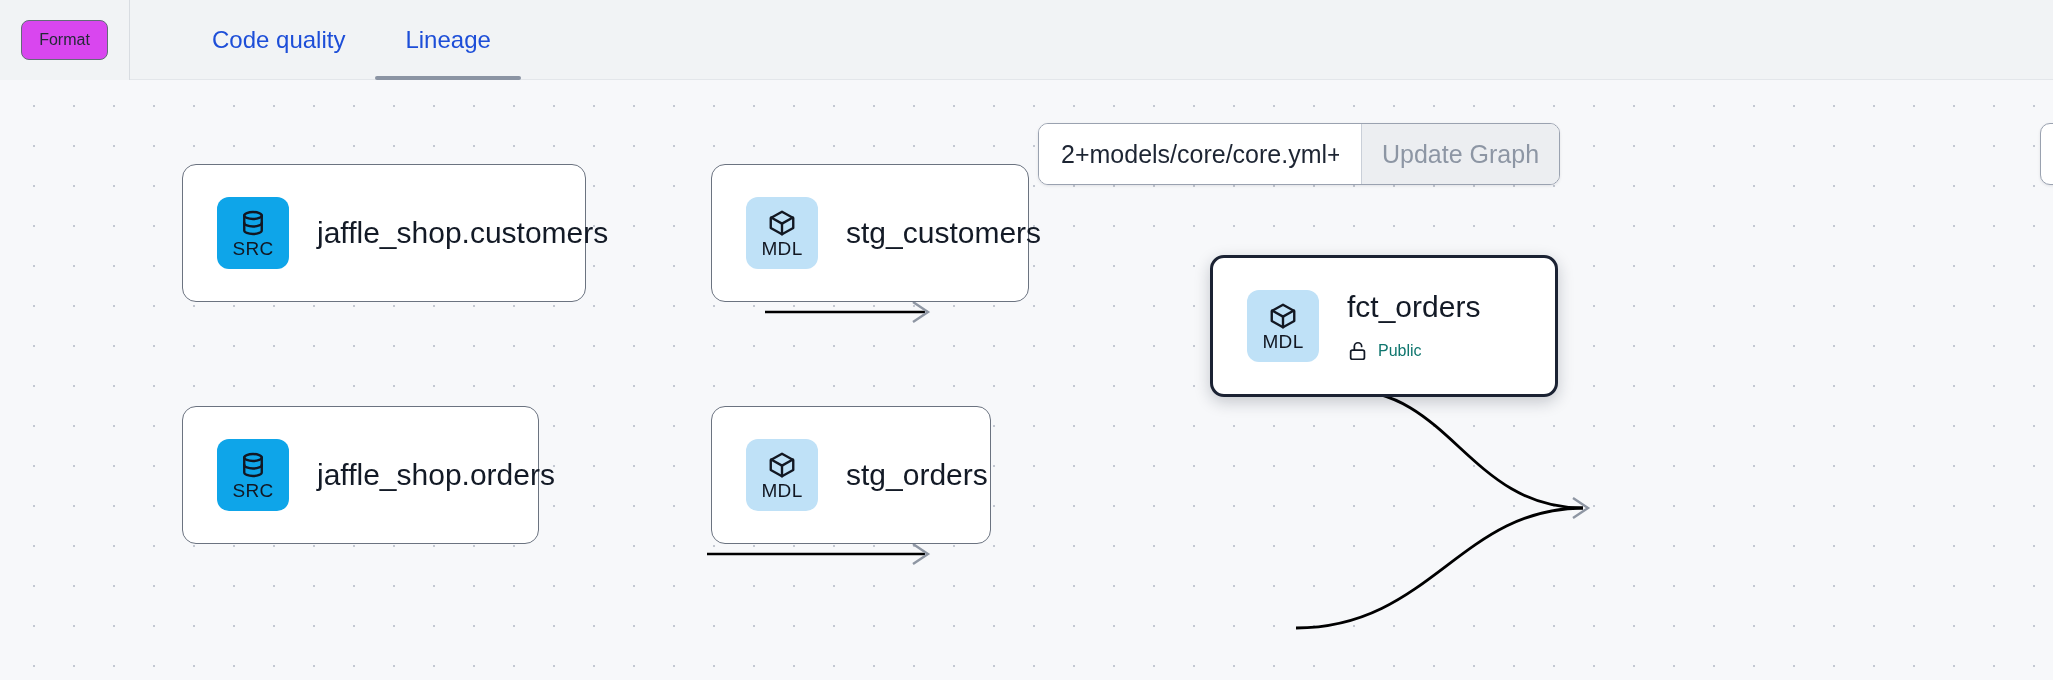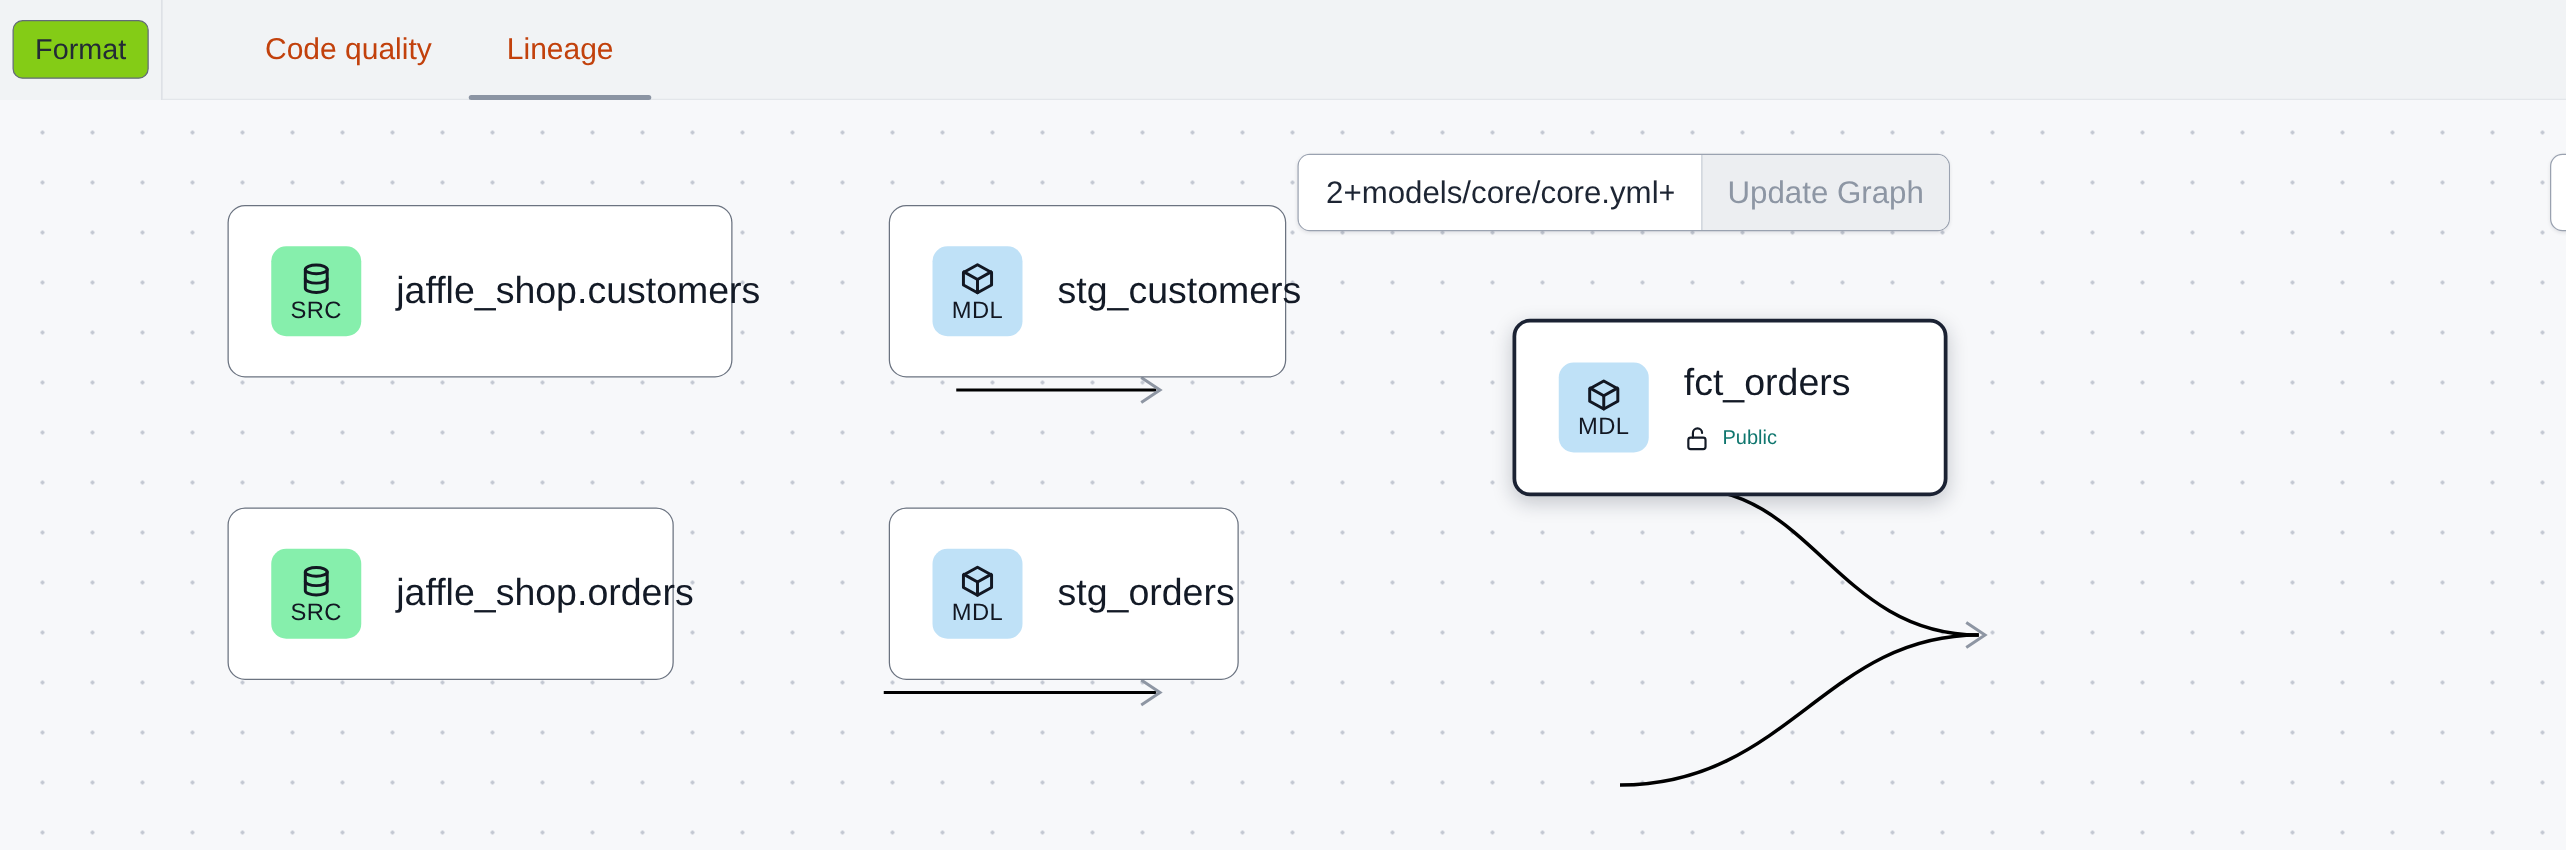--- a/index.html
+++ b/index.html
@@ -18,35 +18,35 @@
     border-bottom: 1px solid #e3e6ea;
     display: flex; align-items: center;
   }
   .format-wrap {
     width: 130px; height: 80px;
     display: flex; align-items: center; justify-content: center;
     border-right: 1px solid #d8dce1;
     background: #f1f3f5;
   }
   .format-btn {
-    background: #84cc16;
+    background: #d946ef;
     border: 1px solid #636b78;
     border-radius: 8px;
     color: #232a36;
-    font-size: 23px;
+    font-size: 16px;
     padding: 11px 17px;
     line-height: 1;
     cursor: pointer;
   }
   .tabs { display: flex; align-items: stretch; height: 80px; margin-left: 52px; }
   .tab {
     display: flex; align-items: center;
     padding: 0 30px;
     font-size: 24px;
-    color: #c2410c;
+    color: #1d4ed8;
     cursor: pointer;
     position: relative;
   }
   .tab.active::after {
     content: "";
     position: absolute;
     left: 0; right: 0; bottom: 0;
     height: 4px;
     background: #8b94a3;
     border-radius: 2px;
@@ -83,21 +83,21 @@
   }
 
   .badge {
     width: 72px; height: 72px;
     border-radius: 12px;
     display: flex; flex-direction: column;
     align-items: center; justify-content: center;
     flex: none;
     gap: 1px;
   }
-  .badge.src { background: #86efac; }
+  .badge.src { background: #0ea5e9; }
   .badge.mdl { background: #bfe1f7; }
   .badge .btxt {
     font-size: 19px;
     color: #121722;
     letter-spacing: .3px;
     line-height: 1;
   }
   .badge svg { display: block; }
 
   .node-body { margin-left: 28px; display: flex; flex-direction: column; justify-content: flex-end; }

